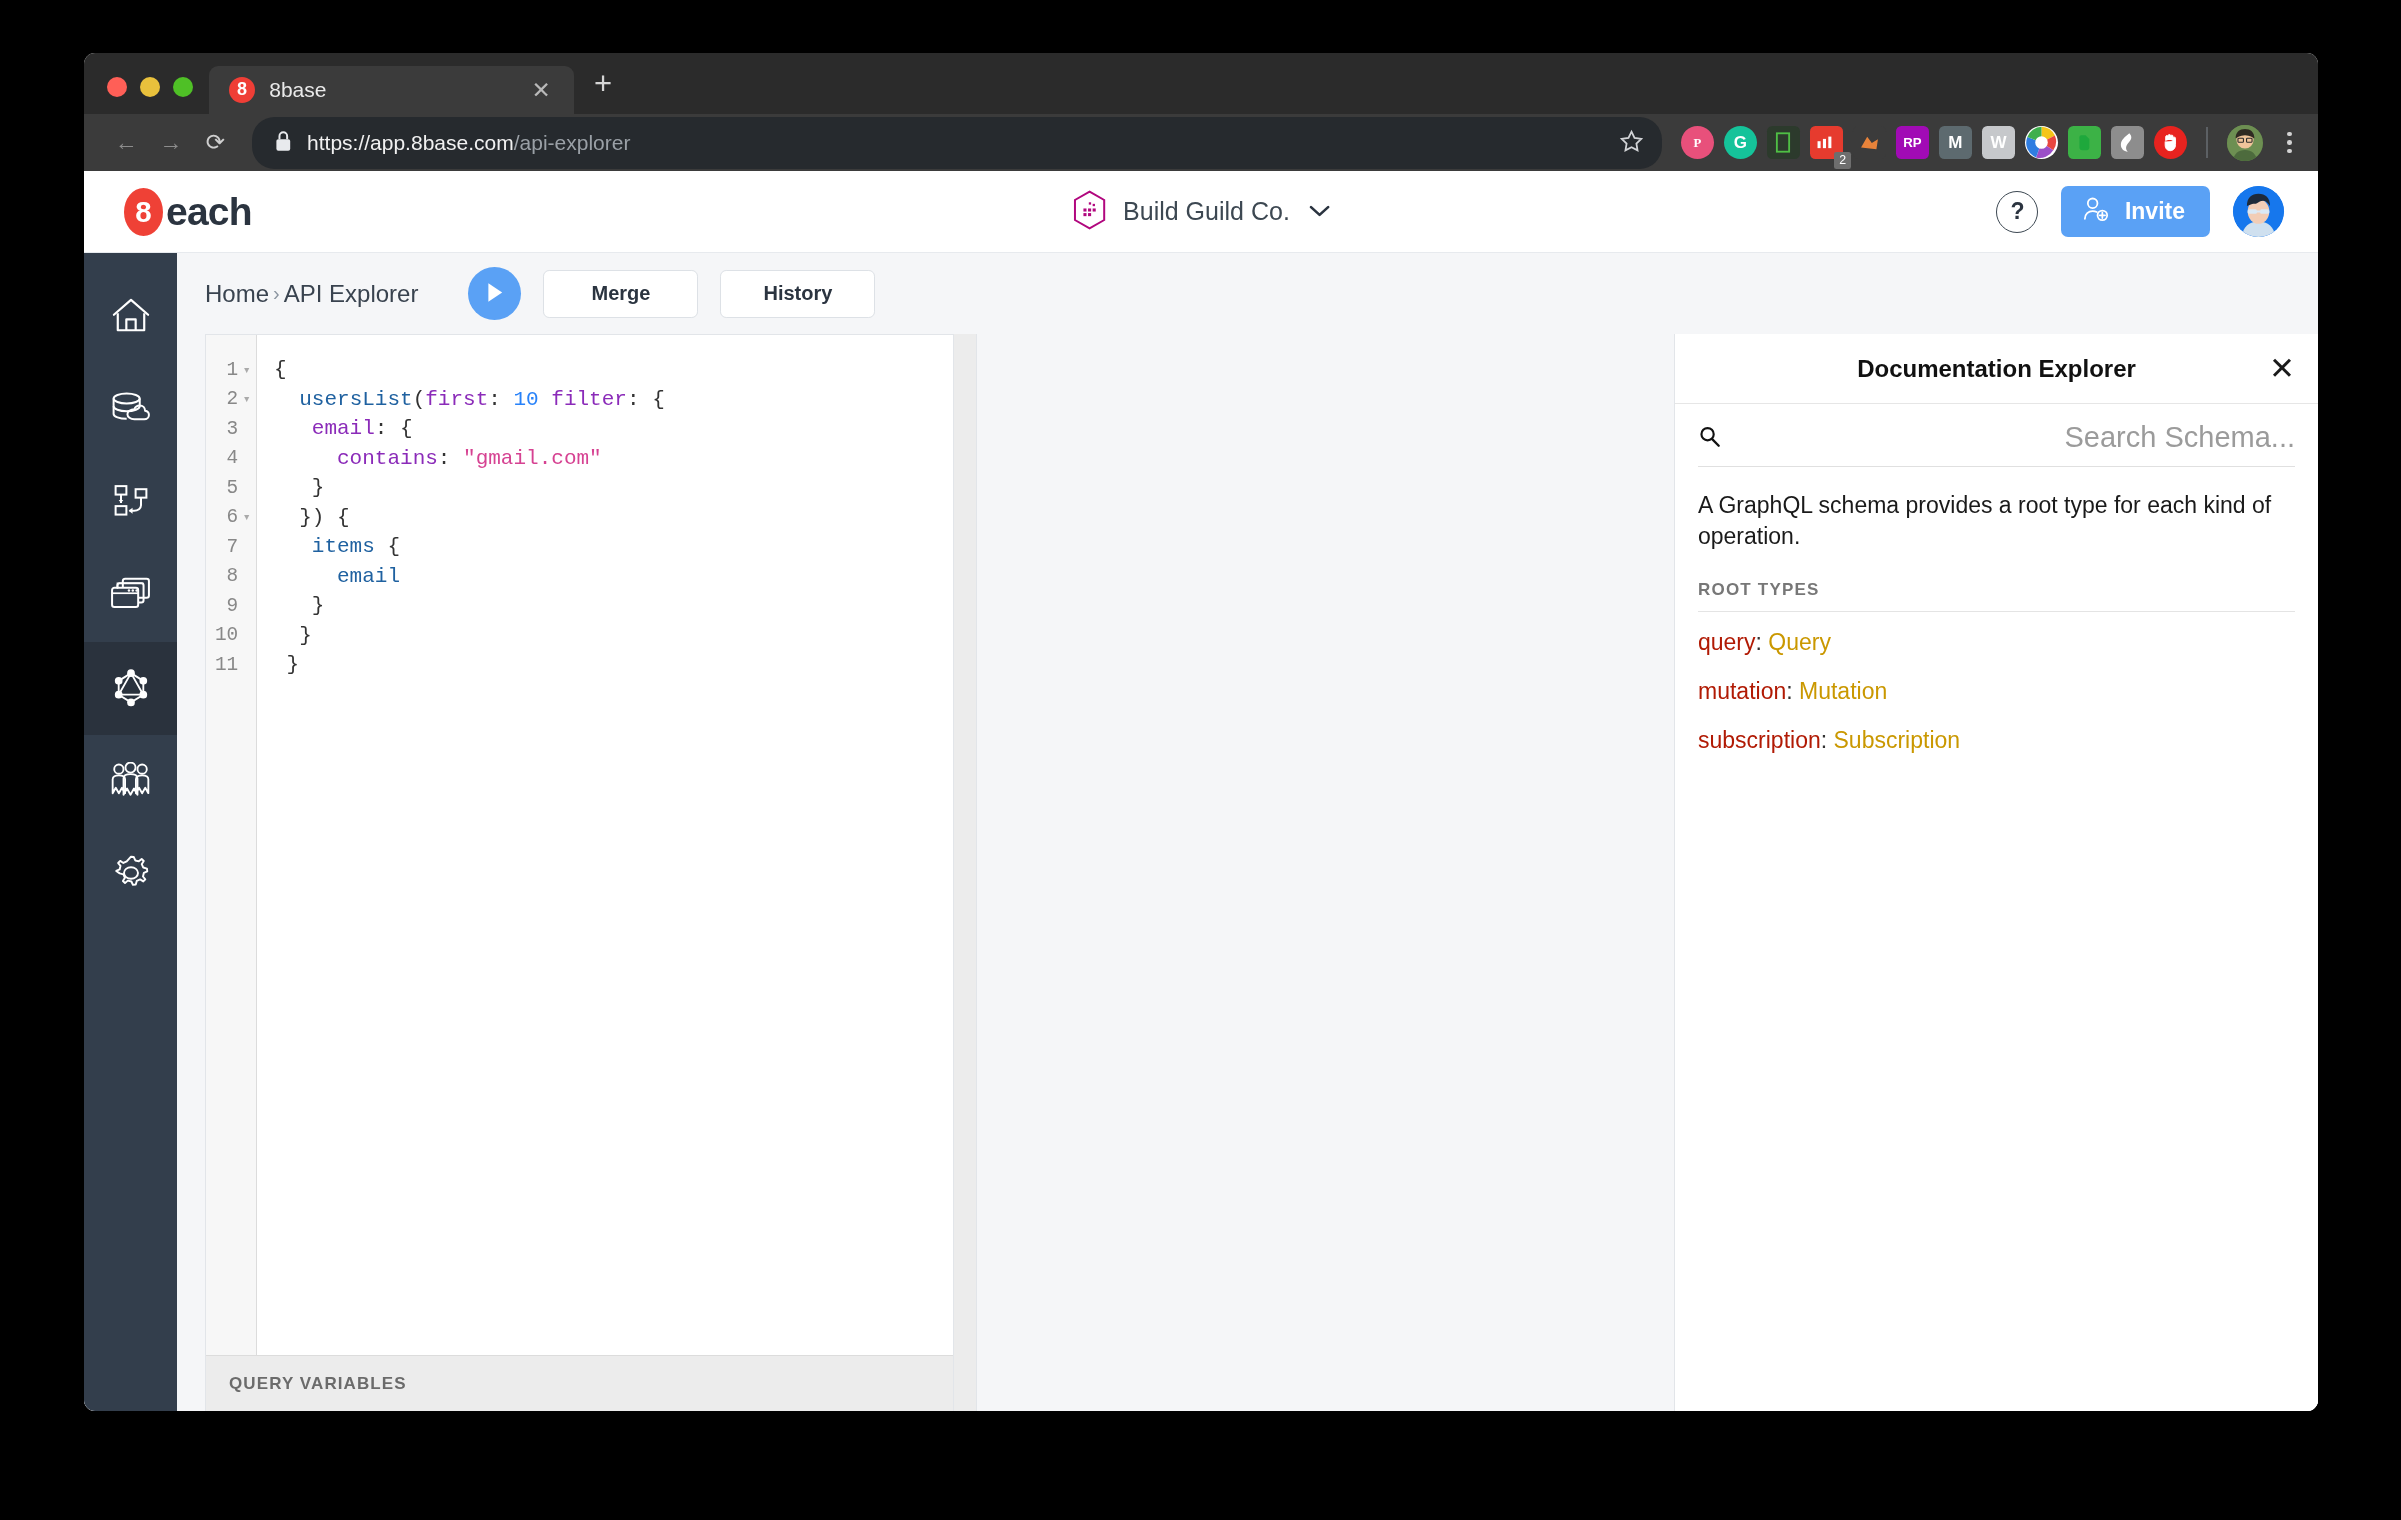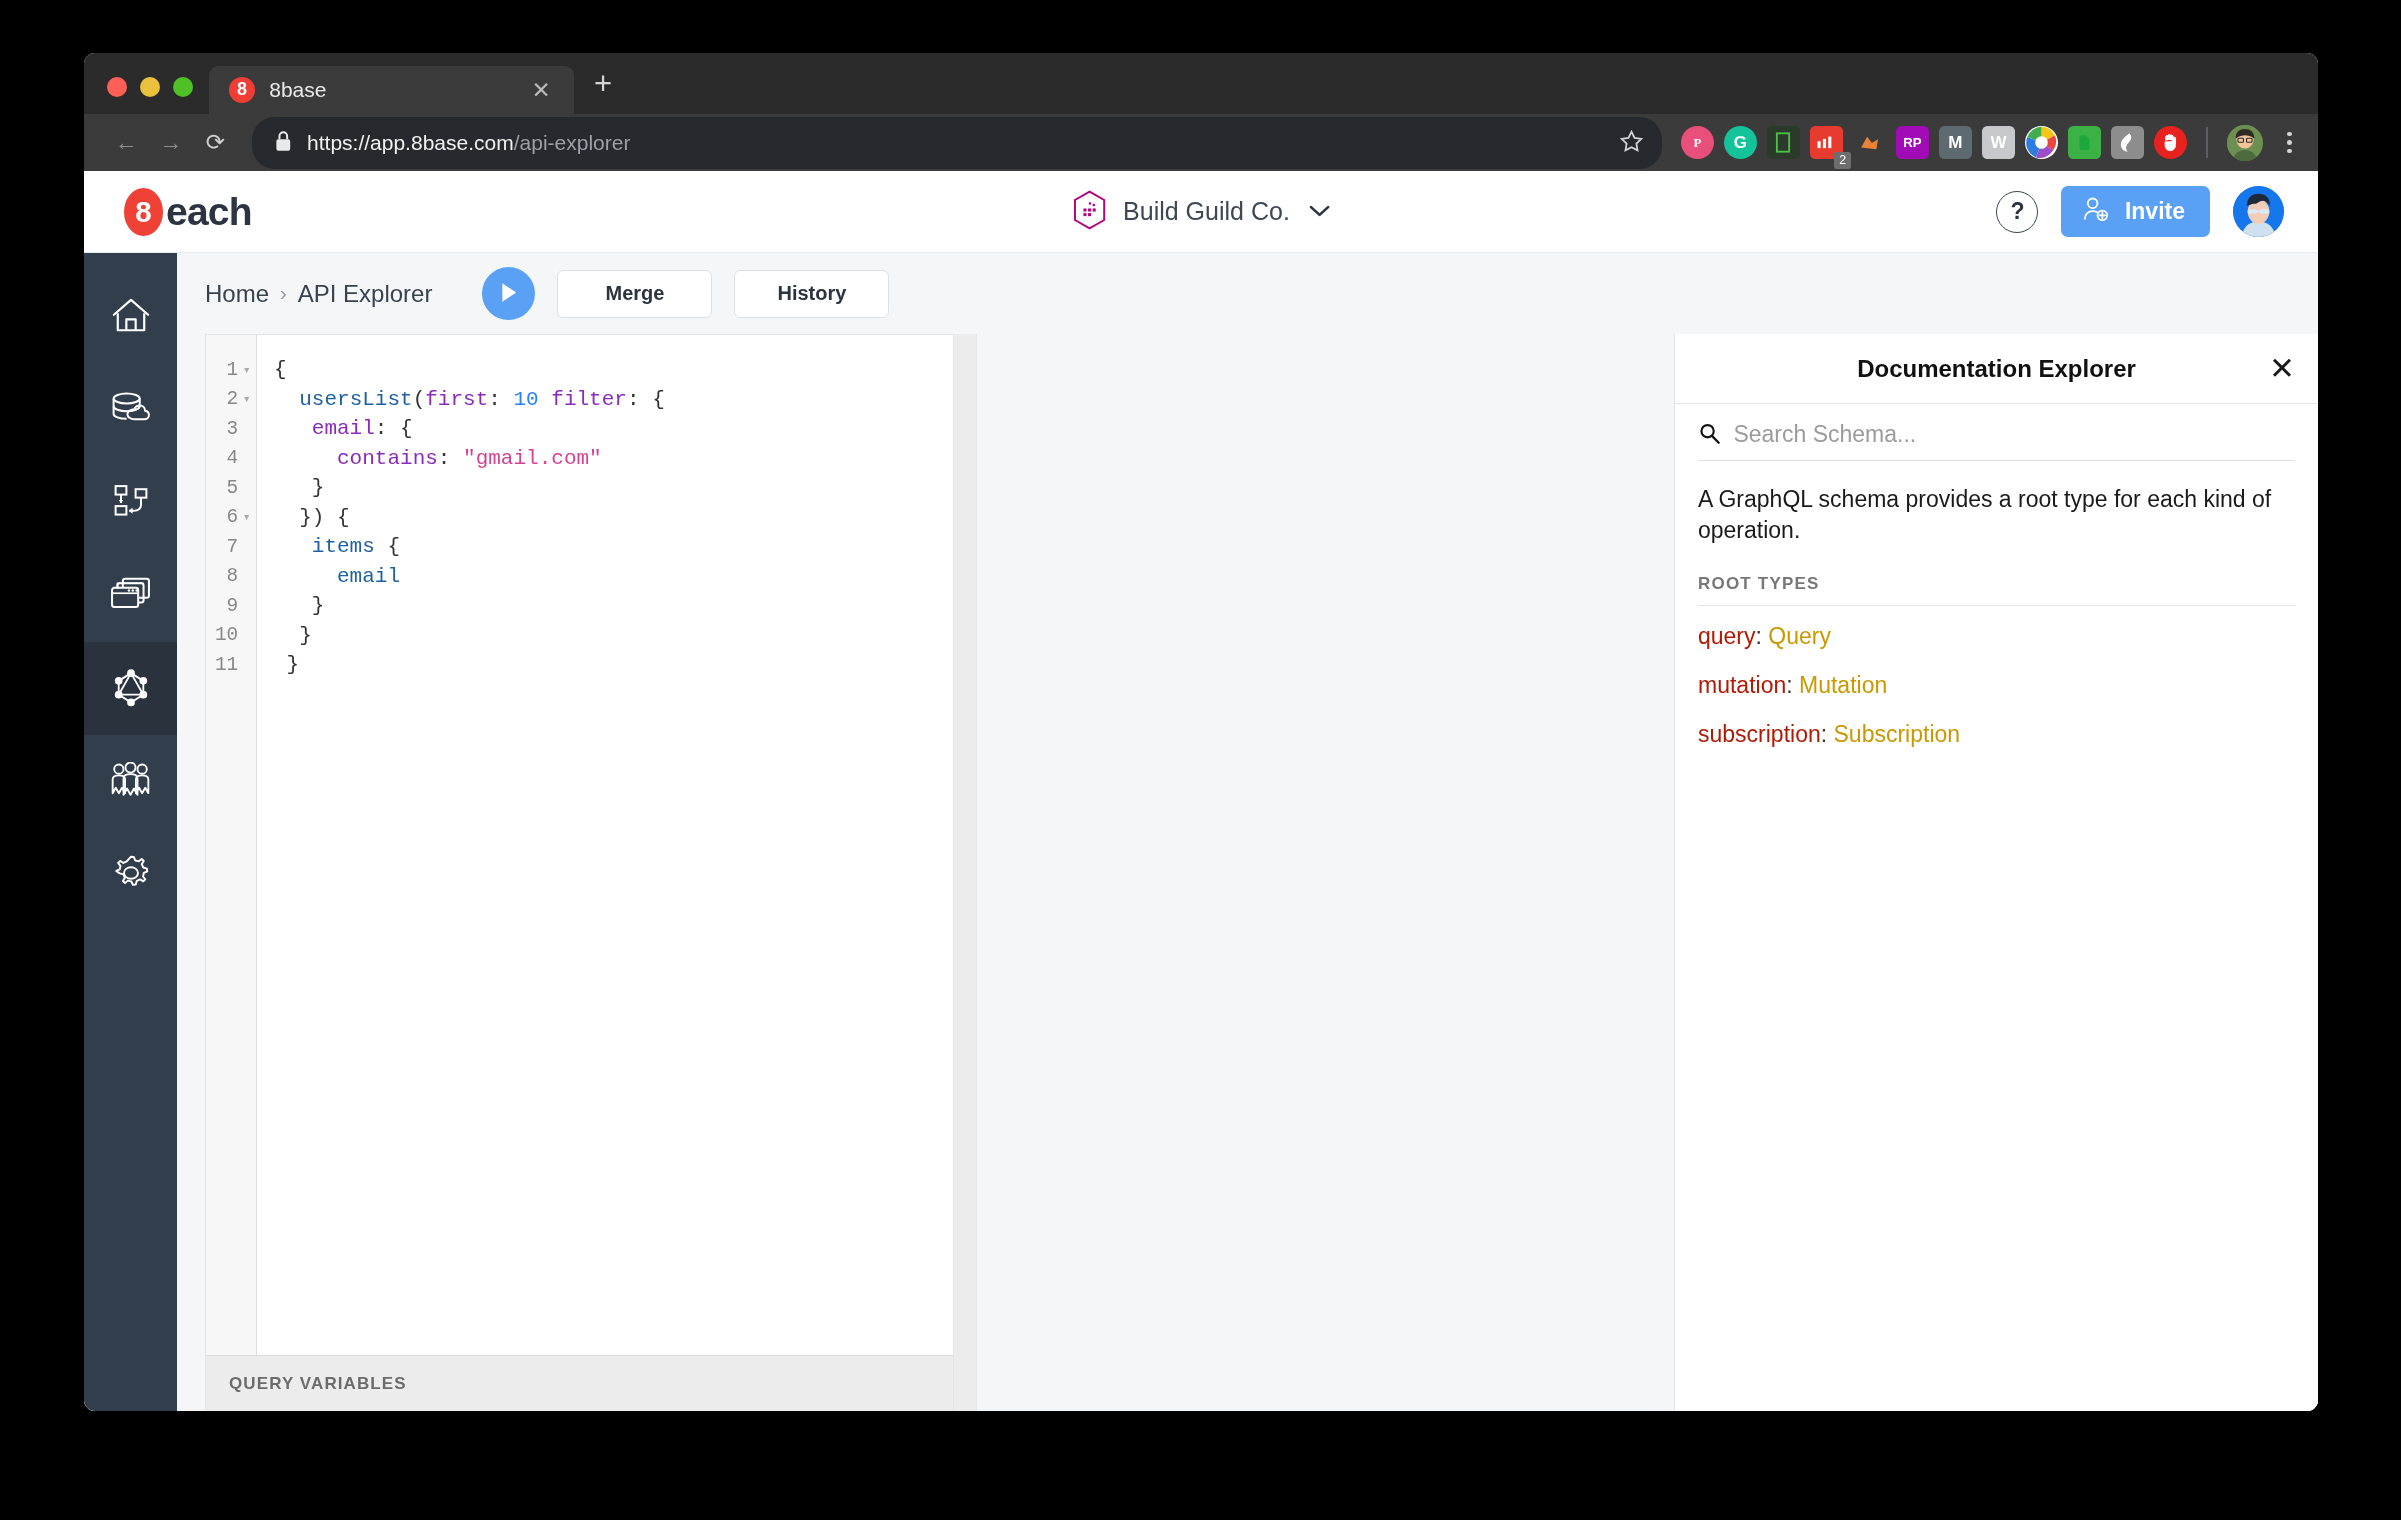--- a/index.html
+++ b/index.html
@@ -246,21 +246,21 @@
   
   .toolbar {
     height: 81px;
     flex: 0 0 auto;
     display: flex;
     align-items: center;
     padding: 0 28px;
     gap: 22px;
   }
   .breadcrumb {
-    display: flex; align-items: center; gap: 11px;
+    display: flex; align-items: center; gap: 4px;
     font-size: 24px; color: #39434f;
     margin-right: 28px;
   }
   .crumb-sep { color: #8c96a2; font-size: 20px; }
   .run-btn {
     width: 53px; height: 53px;
     border-radius: 50%;
     background: #5aa1f5;
     display: flex; align-items: center; justify-content: center;
     cursor: pointer;
@@ -395,25 +395,26 @@
   }
   .docs-search {
     flex: 0 0 auto;
     margin: 17px 23px 0 23px;
     padding-bottom: 12.4px;
     border-bottom: 0.8px solid #e0e0e0;
     display: flex; align-items: center; gap: 12.4px;
   }
   .search-input {
     border: none; outline: none;
-    font-size: 23px;
+    font-size: 29px;
     font-family: inherit;
     color: #6d28d9;
     flex: 1 1 auto;
     background: transparent;
+    text-align: right;
   }
   .search-input::placeholder { color: #9b9b9b; }
   .docs-desc {
     padding: 23px 23px 0 23px;
     font-size: 23px;
     line-height: 1.33;
     color: #1a1a1a;
   }
   .docs-section-label {
     padding: 28px 18px 0 23px;

